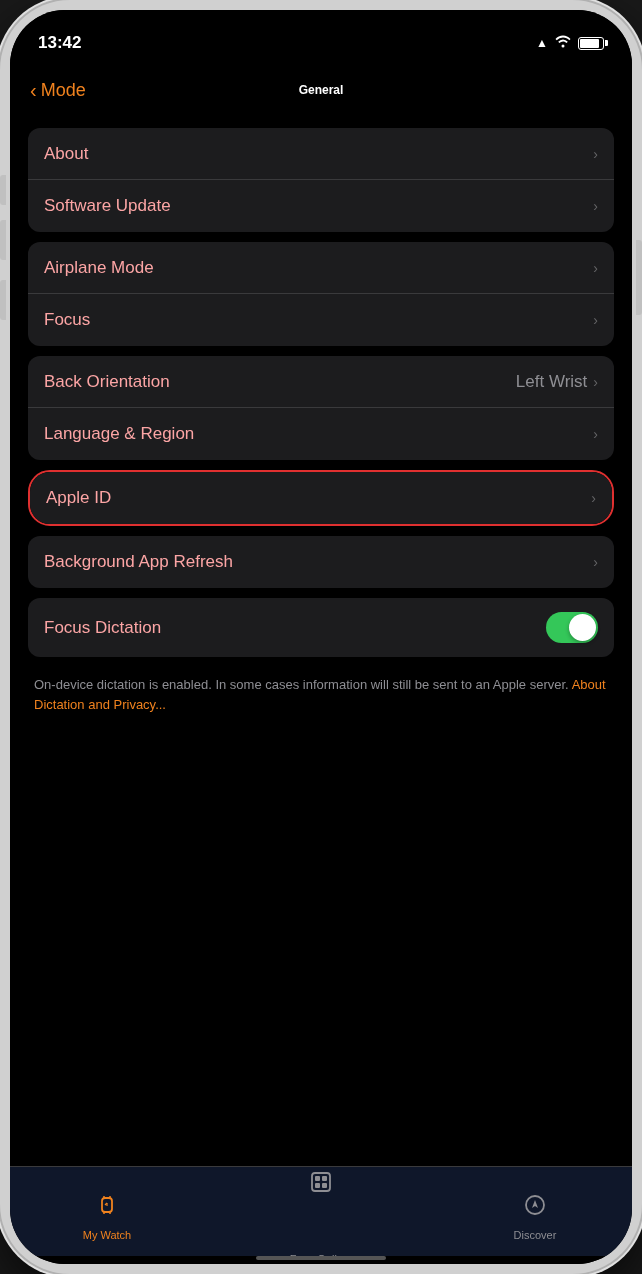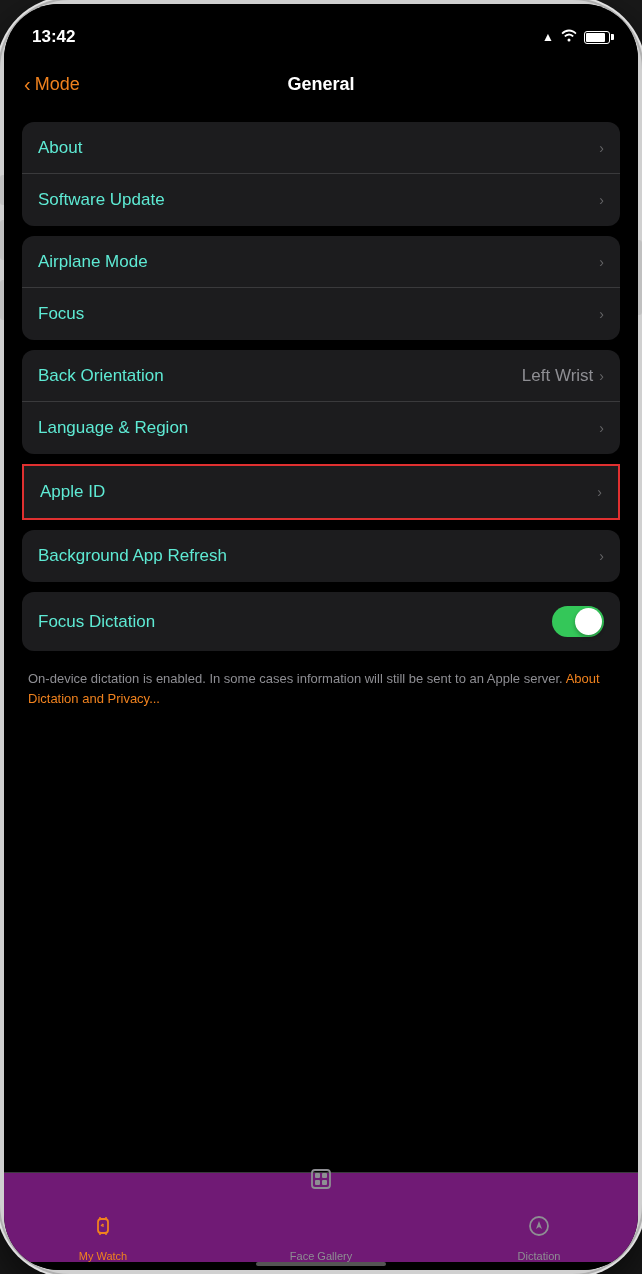--- a/index.html
+++ b/index.html
@@ -11,21 +11,21 @@
       align-items: center;
       min-height: 100vh;
       font-family: -apple-system, 'Helvetica Neue', Arial, sans-serif;
     }
 
     .phone-shell {
       width: 642px;
       height: 1274px;
       background: #d0d0d0;
       border-radius: 70px;
-      padding: 4px;
+      padding: 10px;
       position: relative;
       box-shadow: 0 0 0 2px #b0b0b0, 0 0 0 4px #e0e0e0, 0 20px 60px rgba(0,0,0,0.8);
     }
 
     .phone-screen {
       width: 100%;
       height: 100%;
       background: #000;
       border-radius: 55px;
       overflow: hidden;
@@ -119,21 +119,21 @@
     .back-chevron {
       font-size: 20px;
       color: #f0821e;
     }
 
     .nav-title {
       position: absolute;
       left: 50%;
       transform: translateX(-50%);
       color: #fff;
-      font-size: 18px;
+      font-size: 12px;
       font-weight: 700;
     }
 
     
     .content {
       flex: 1;
       background: #000;
       overflow-y: auto;
       padding: 12px 18px;
     }
@@ -156,21 +156,21 @@
       border-bottom: 0.5px solid #3a3a3c;
       min-height: 52px;
       cursor: pointer;
     }
 
     .settings-row:last-child {
       border-bottom: none;
     }
 
     .row-label {
-      color: #5eead4;
+      color: #fca5a5;
       font-size: 17px;
     }
 
     .row-right {
       display: flex;
       align-items: center;
       gap: 6px;
     }
 
     .row-value {
@@ -217,35 +217,35 @@
     }
 
     .description a, .description .link {
       color: #f0821e;
       text-decoration: none;
     }
 
     
     .highlighted-row {
       border: 2.5px solid #e03030;
-      border-radius: 0;
+      border-radius: 22px;
       overflow: hidden;
       margin-bottom: 10px;
     }
 
     .highlighted-row .settings-row {
       border-bottom: none;
     }
 
     
     .tab-bar {
       height: 90px;
-      background: #701a75;
-      display: flex;
-      align-items: flex-end;
+      background: #0f172a;
+      display: flex;
+      align-items: center;
       justify-content: space-around;
       padding: 10px 10px 0;
       flex-shrink: 0;
       border-top: 0.5px solid #3a3a3c;
       gap: 40px;
     }
 
     .tab-item {
       display: flex;
       flex-direction: column;
@@ -477,21 +477,21 @@
         </span>
         <span class="tab-label" style="color:#8e8e93;margin-top:47px;">Face Gallery</span>
       </div>
       <div class="tab-item tab-inactive">
         <span class="tab-icon" style="color:#8e8e93;">
           <svg width="26" height="26" viewBox="0 0 26 26" fill="none">
             <circle cx="13" cy="13" r="9" stroke="#8e8e93" stroke-width="1.8" fill="none"></circle>
             <polygon points="10,16 13,8 16,16 13,14" fill="#8e8e93"></polygon>
           </svg>
         </span>
-        <span class="tab-label" style="color:#8e8e93;">Dictation</span>
+        <span class="tab-label" style="color:#8e8e93;">Discover</span>
       </div>
     </div>
 
     <div class="home-indicator">
       <div class="home-bar"></div>
     </div>
 
   </div>
 </div>
 

